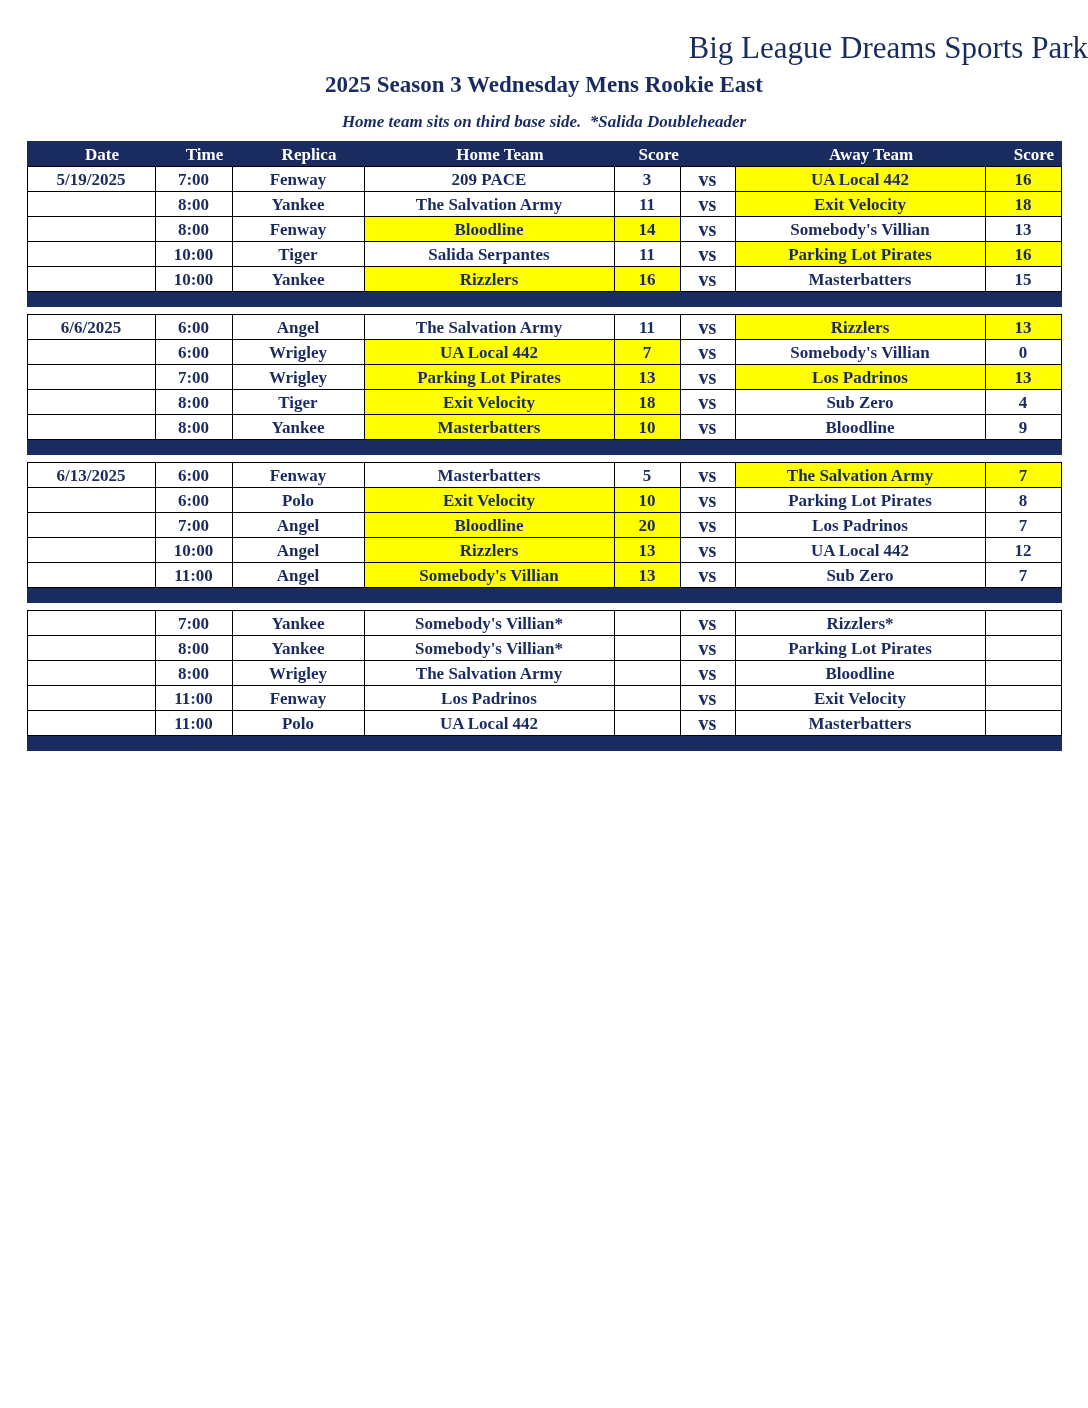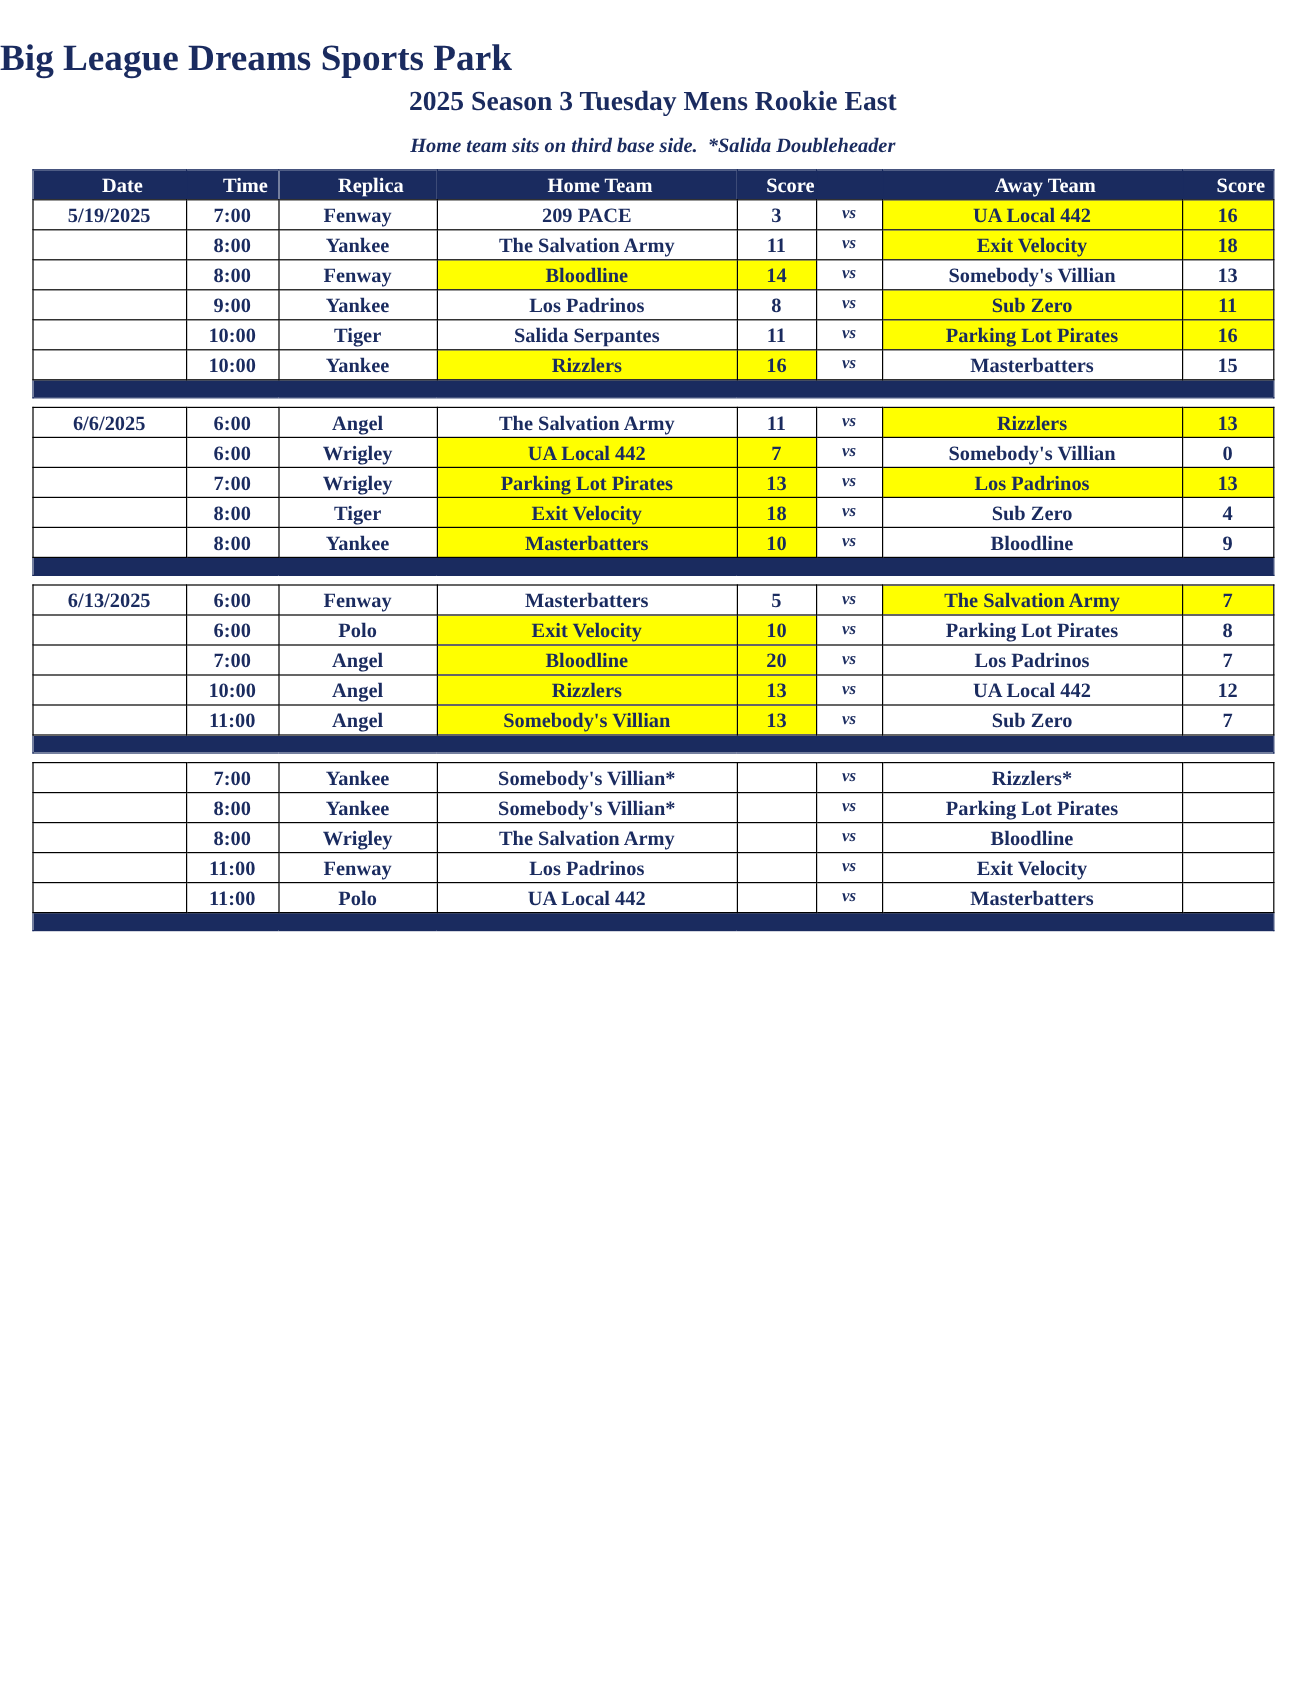--- a/index.html
+++ b/index.html
@@ -5,23 +5,23 @@
   * { box-sizing: border-box; }
   html, body { margin: 0; padding: 0; background: #ffffff; }
   body {
     width: 1088px;
     min-height: 1408px;
     font-family: "Liberation Serif", "DejaVu Serif", serif;
     color: var(--text, #1a2b5f);
   }
   .page { width: 1088px; height: 1408px; }
   .title {
-    text-align: left;
+    text-align: right;
     font-size: 31px;
-    font-weight: bold;
+    font-weight: normal;
     margin: 30px 0 6px 0;
     color: var(--text, #1a2b5f);
   }
   .subtitle {
     text-align: center;
     font-size: 23px;
     font-weight: bold;
     margin: 0 0 14px 0;
     color: var(--text, #1a2b5f);
   }
@@ -54,40 +54,40 @@
     color: var(--text, #1a2b5f);
   }
   .schedule thead th {
     background: var(--navy, #1a2b5f);
     color: #ffffff;
     border: 1px solid var(--navy, #1a2b5f);
     border-bottom-color: #000000;
     padding-left: 24px;
   }
   .schedule td.hl { background: var(--highlight, #ffff00); }
-  .schedule td.vs { font-style: italic; font-size: 14px; }
+  .schedule td.vs { font-size: 20px; }
   tr.divider td {
     background: var(--navy, #1a2b5f);
     border: 1px solid var(--navy, #1a2b5f);
     height: 15px;
     padding: 0;
   }
   tr.spacer td {
     border: none;
     background: #ffffff;
     height: 8px;
     padding: 0;
   }
 </style>
 </head>
 <body>
 
 <div class="page">
   <h1 class="title">Big League Dreams Sports Park</h1>
-  <h2 class="subtitle">2025 Season 3 Tuesday Mens Rookie East</h2>
+  <h2 class="subtitle">2025 Season 3 Wednesday Mens Rookie East</h2>
   <p class="note">Home team sits on third base side.  *Salida Doubleheader</p>
 
   <table class="schedule">
     <colgroup>
       <col style="width:128px">
       <col style="width:77px">
       <col style="width:132px">
       <col style="width:250px">
       <col style="width:66px">
       <col style="width:55px">
@@ -132,30 +132,20 @@
           <td>8:00</td>
           <td>Fenway</td>
           <td class="hl">Bloodline</td>
           <td class="hl">14</td>
           <td class="vs">vs</td>
           <td>Somebody's Villian</td>
           <td>13</td>
         </tr>
         <tr>
           <td></td>
-          <td>9:00</td>
-          <td>Yankee</td>
-          <td>Los Padrinos</td>
-          <td>8</td>
-          <td class="vs">vs</td>
-          <td class="hl">Sub Zero</td>
-          <td class="hl">11</td>
-        </tr>
-        <tr>
-          <td></td>
           <td>10:00</td>
           <td>Tiger</td>
           <td>Salida Serpantes</td>
           <td>11</td>
           <td class="vs">vs</td>
           <td class="hl">Parking Lot Pirates</td>
           <td class="hl">16</td>
         </tr>
         <tr>
           <td></td>

